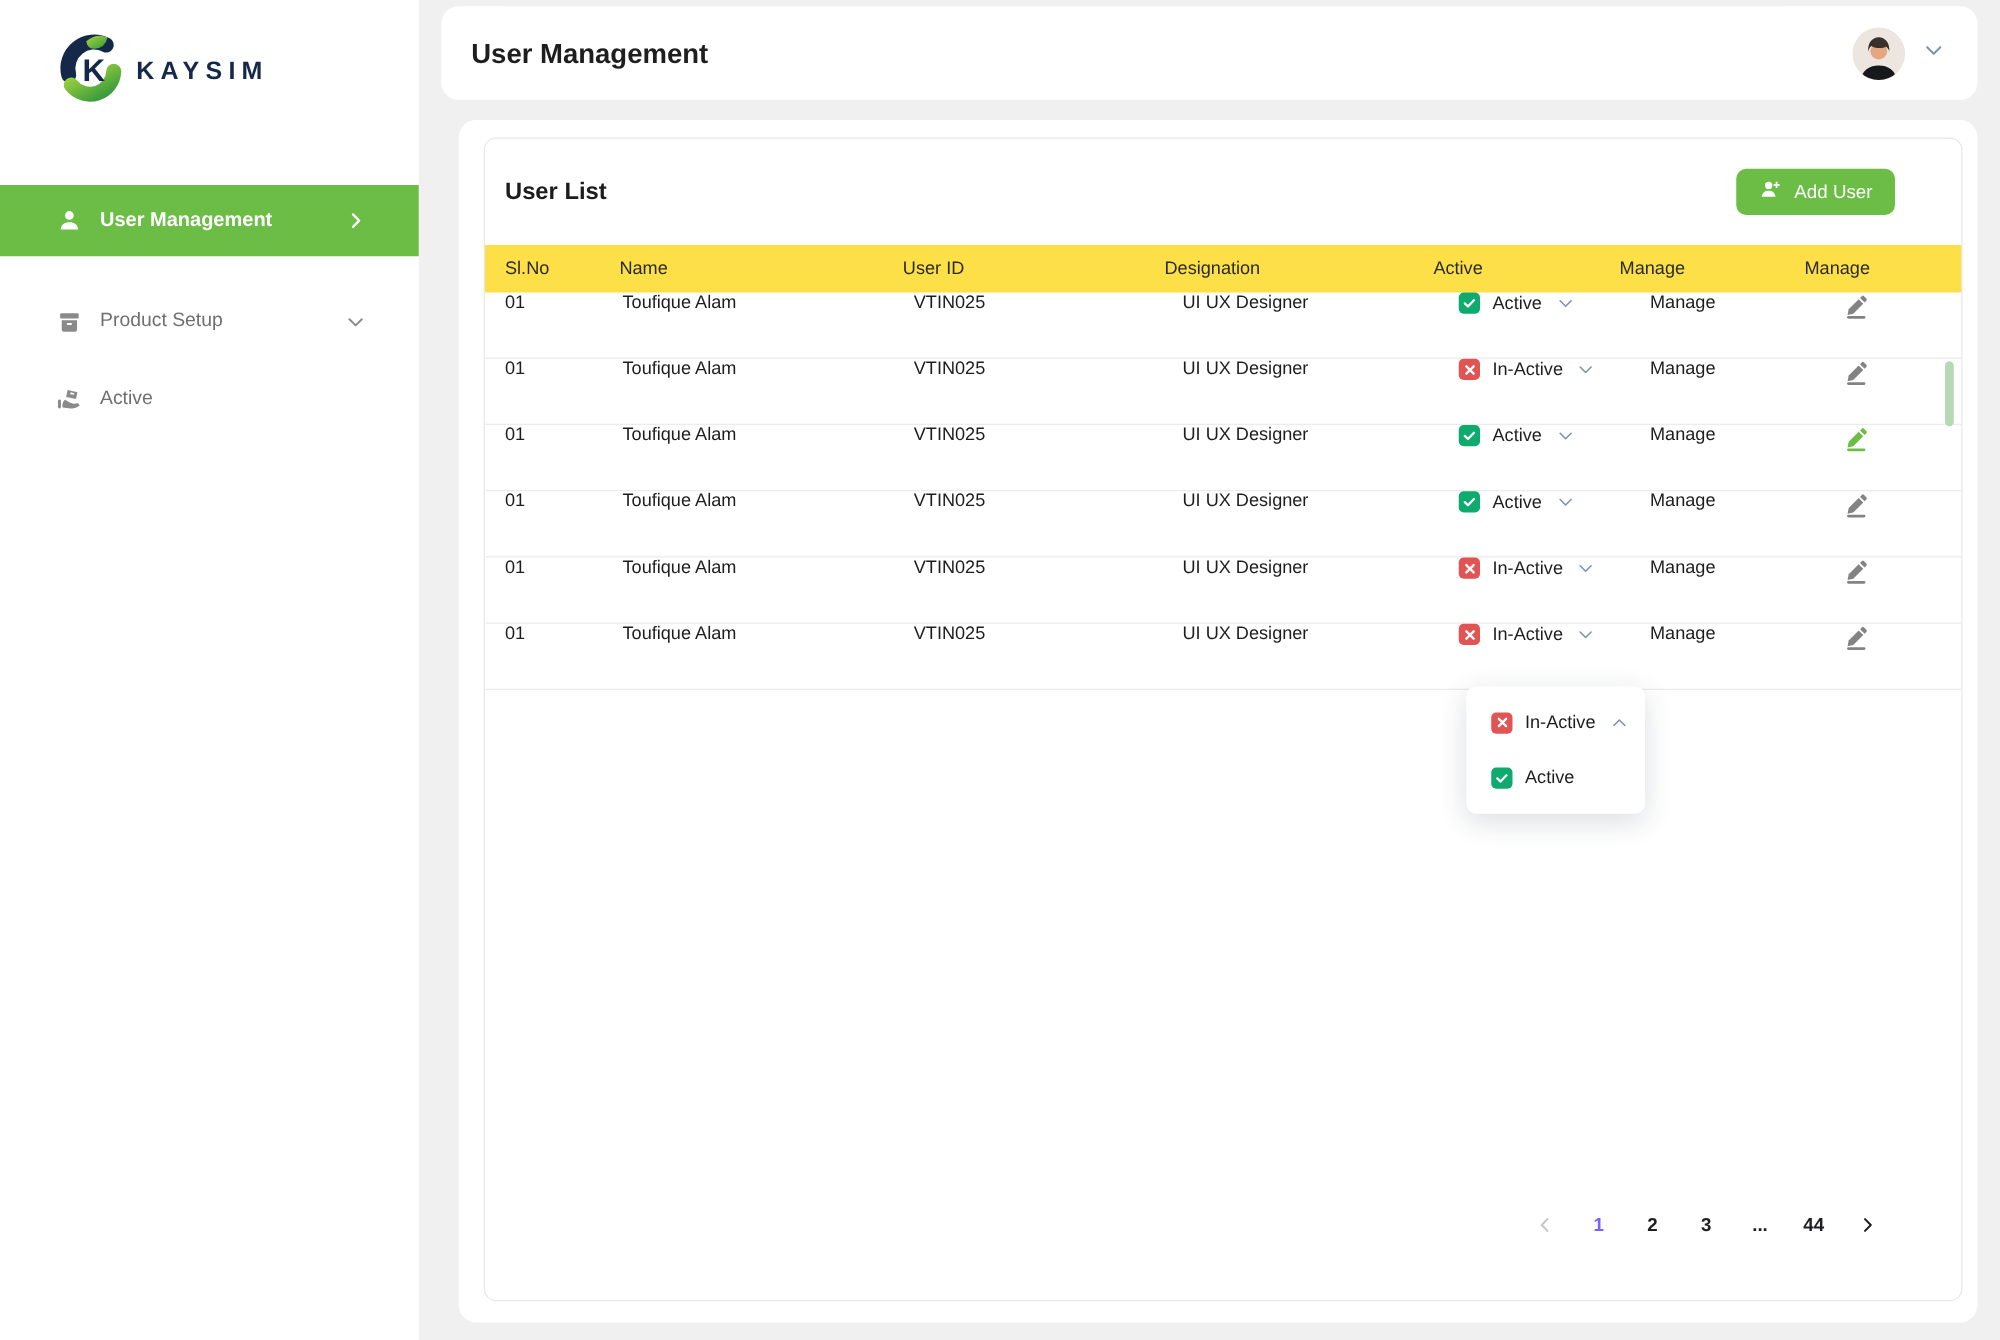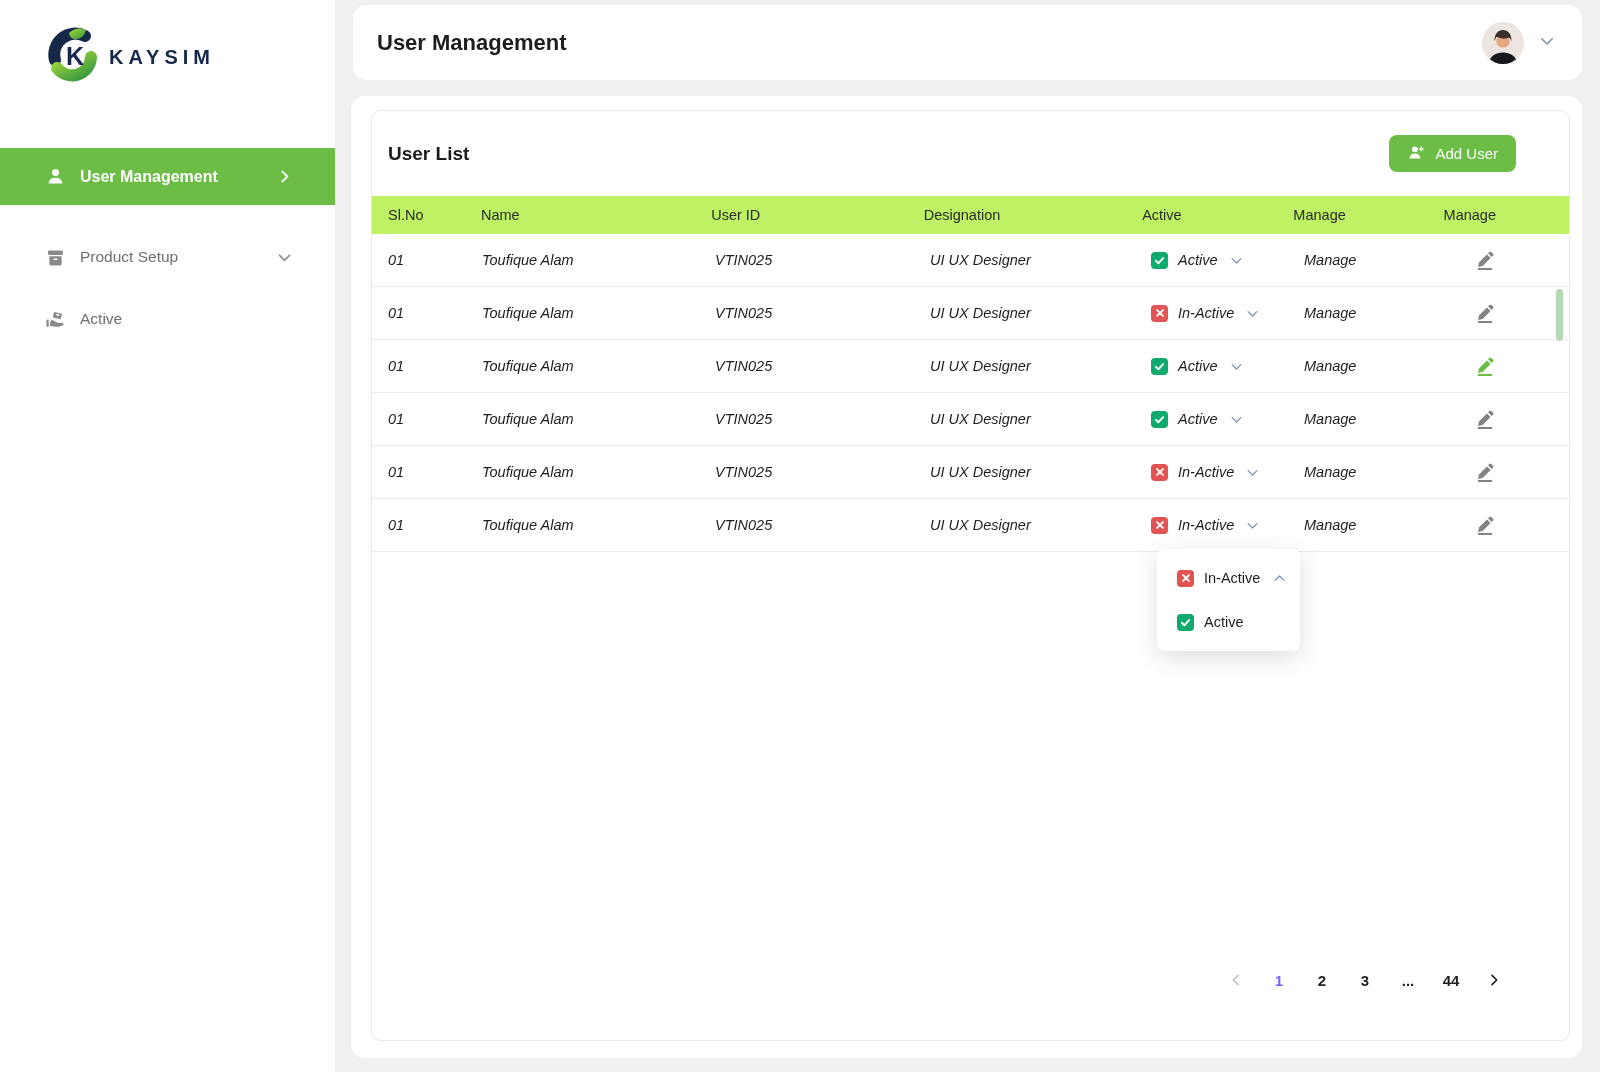--- a/index.html
+++ b/index.html
@@ -44,35 +44,35 @@
   .content{position:absolute;left:335px;top:0;right:0;bottom:0;}
   .header-card{
     position:absolute;left:18px;right:18px;top:5px;height:75px;background:#fff;border-radius:14px;
     display:flex;align-items:center;justify-content:space-between;padding:0 26px 0 24px;
   }
   .page-title{font-size:22px;font-weight:700;color:#1e1e1e;}
   .profile{display:flex;align-items:center;gap:14px;cursor:pointer;}
   .avatar{width:42px;height:42px;border-radius:50%;overflow:hidden;background:#ece5e0;}
   
   .main-card{
-    position:absolute;left:16px;right:18px;top:96px;height:962px;background:#fff;border-radius:14px;
+    position:absolute;left:32px;right:18px;top:96px;height:962px;background:#fff;border-radius:14px;
   }
   .inner-card{
     position:absolute;left:20px;top:14px;right:12px;bottom:17px;
     border:1px solid #e8e8e8;border-radius:10px;background:#fff;overflow:visible;
   }
   .list-header{height:85px;display:flex;align-items:center;justify-content:space-between;padding:0 53px 0 16px;}
   .list-title{font-size:19px;font-weight:700;color:#1c1c1c;}
   .add-user-btn{
     height:37px;background:var(--brand-green);color:#fff;border:none;border-radius:8px;
     display:flex;align-items:center;gap:9px;padding:0 18px;font-size:15px;font-family:inherit;cursor:pointer;
   }
   
-  .t-head{height:38px;background:#bef264;display:flex;align-items:center;padding-left:16px;font-size:14.5px;color:#2a2a2c;font-weight:500;}
-  .t-row{height:53px;display:flex;align-items:center;padding-left:16px;font-size:14.5px;color:var(--txt);border-bottom:1px solid var(--line);font-style:italic;}
+  .t-head{height:38px;background:#fde047;display:flex;align-items:center;padding-left:16px;font-size:14.5px;color:#2a2a2c;font-weight:500;}
+  .t-row{height:53px;display:flex;align-items:flex-start;padding-left:16px;font-size:14.5px;color:var(--txt);border-bottom:1px solid var(--line);}
   .c0{width:94px;}.c1{width:233px;}.c2{width:215px;}.c3{width:221px;}.c4{width:153px;}.c5{width:152px;}
   .c6{flex:1;display:flex;justify-content:flex-end;padding-right:73px;}
   .status-cell{display:flex;align-items:center;}
   .status-badge{width:17px;height:17px;border-radius:4px;display:flex;align-items:center;justify-content:center;flex:none;}
   .status-badge.ok{background:var(--badge-ok);}
   .status-badge.no{background:var(--badge-no);}
   .status-label{margin-left:10px;}
   .status-chev{margin-left:11px;color:var(--chev-slate);display:flex;}
   .manage-link{cursor:pointer;}
   .edit-btn{background:none;border:none;cursor:pointer;color:#838383;display:flex;padding:0;}

